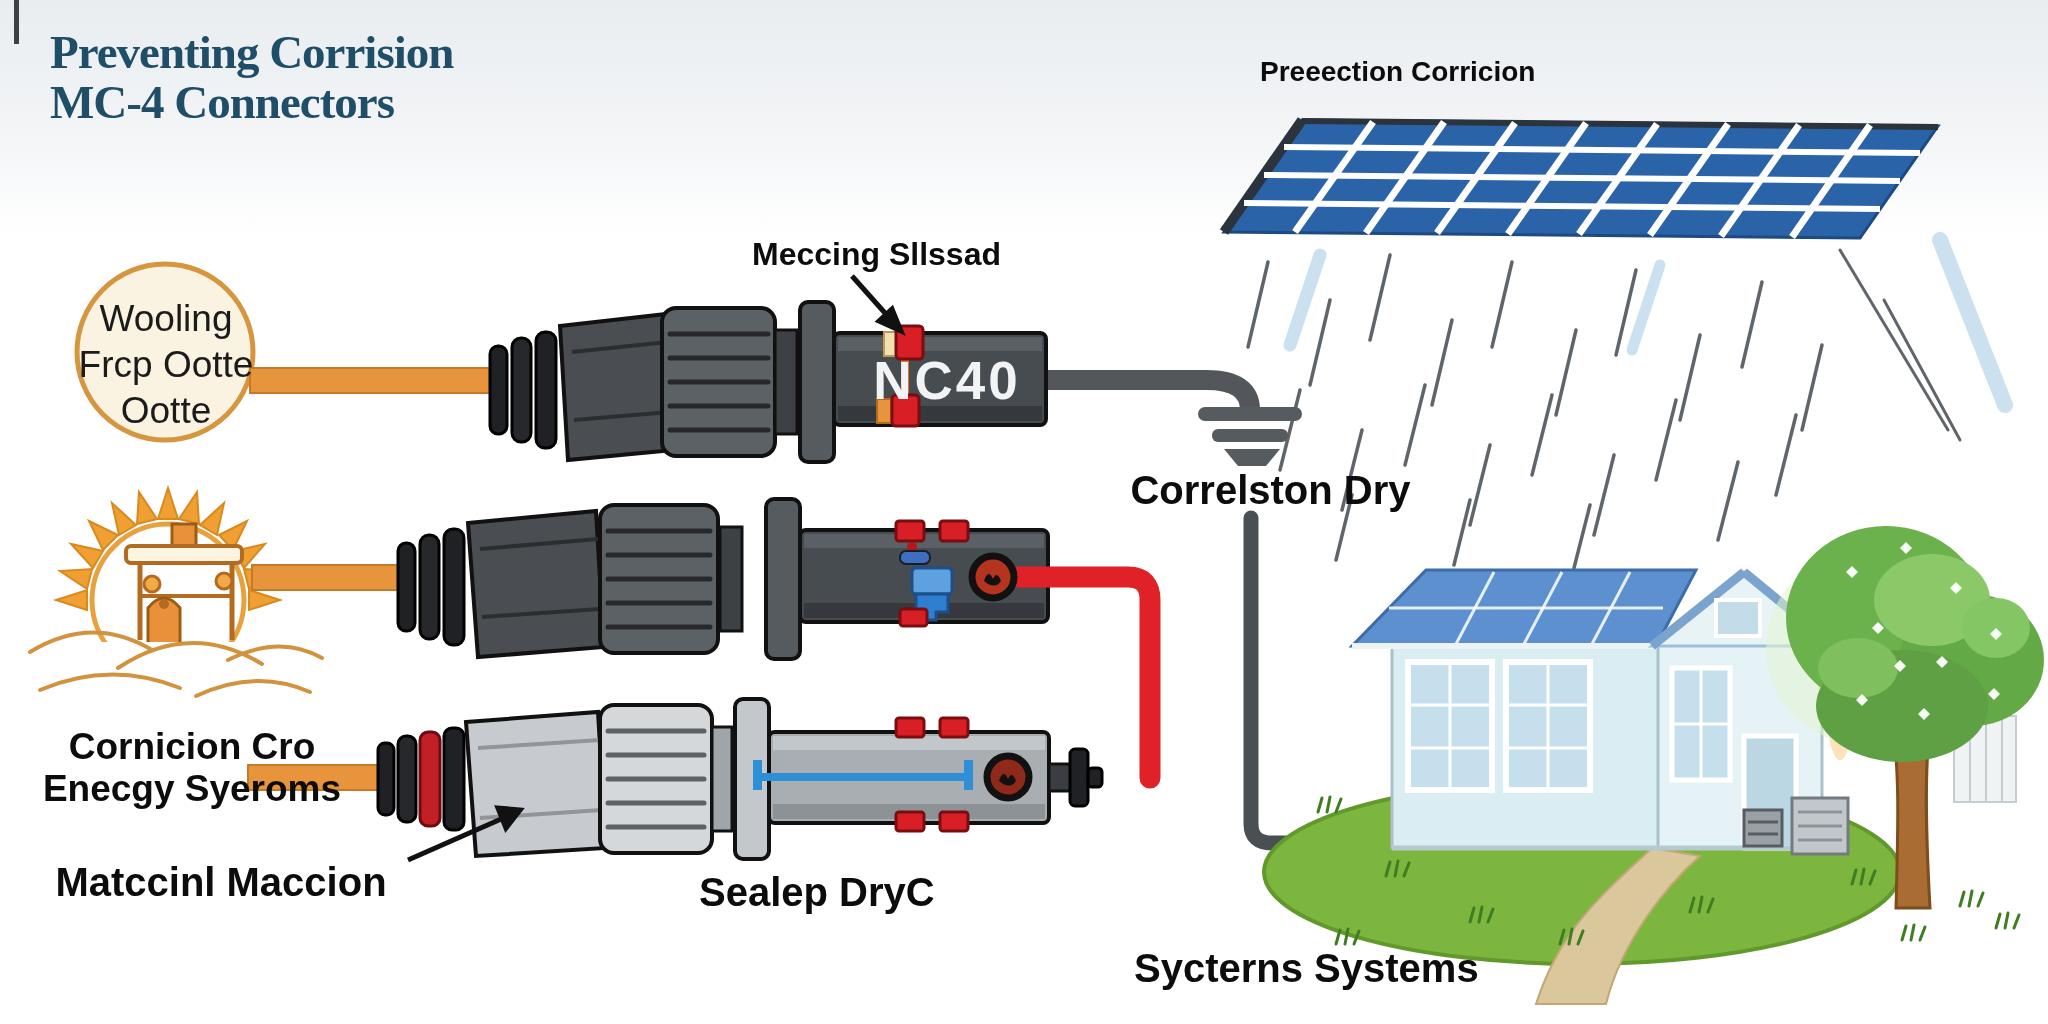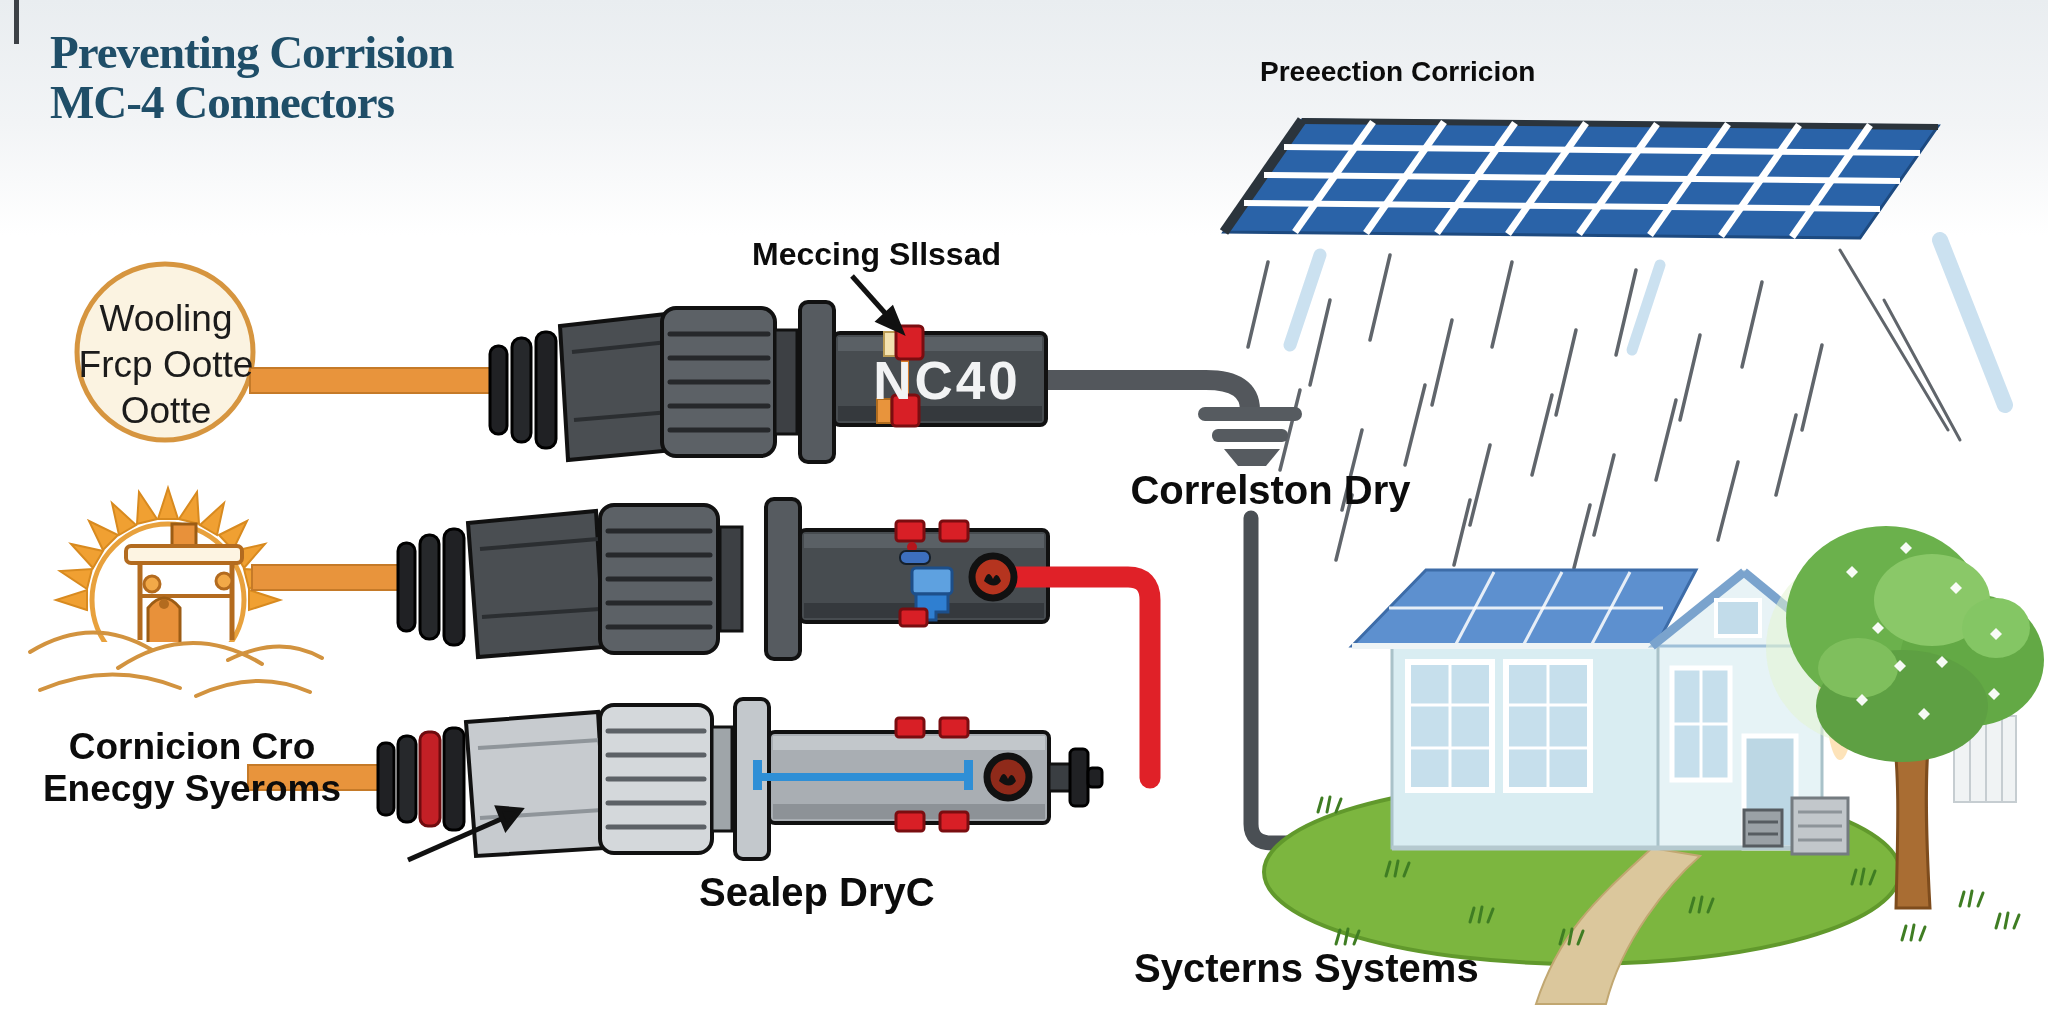--- a/index.html
+++ b/index.html
@@ -338,19 +338,20 @@
 <div class="lbl lbl-nc40">NC40</div>
 
 <div class="lbl lbl-ground">Correlston Dry</div>
 
 <div class="cap-block cap1">
   <div>Cornicion Cro</div>
   <div>Enecgy Syeroms</div>
 </div>
 
 <div class="cap-block cap2">
+  <div>Matccinl Maccion</div>
 </div>
 
 <div class="lbl lbl-sealep">Sealep DryC</div>
 
 <div class="lbl lbl-corrasion">Sycterns Systems</div>
 
 </div>
 
 </body></html>

